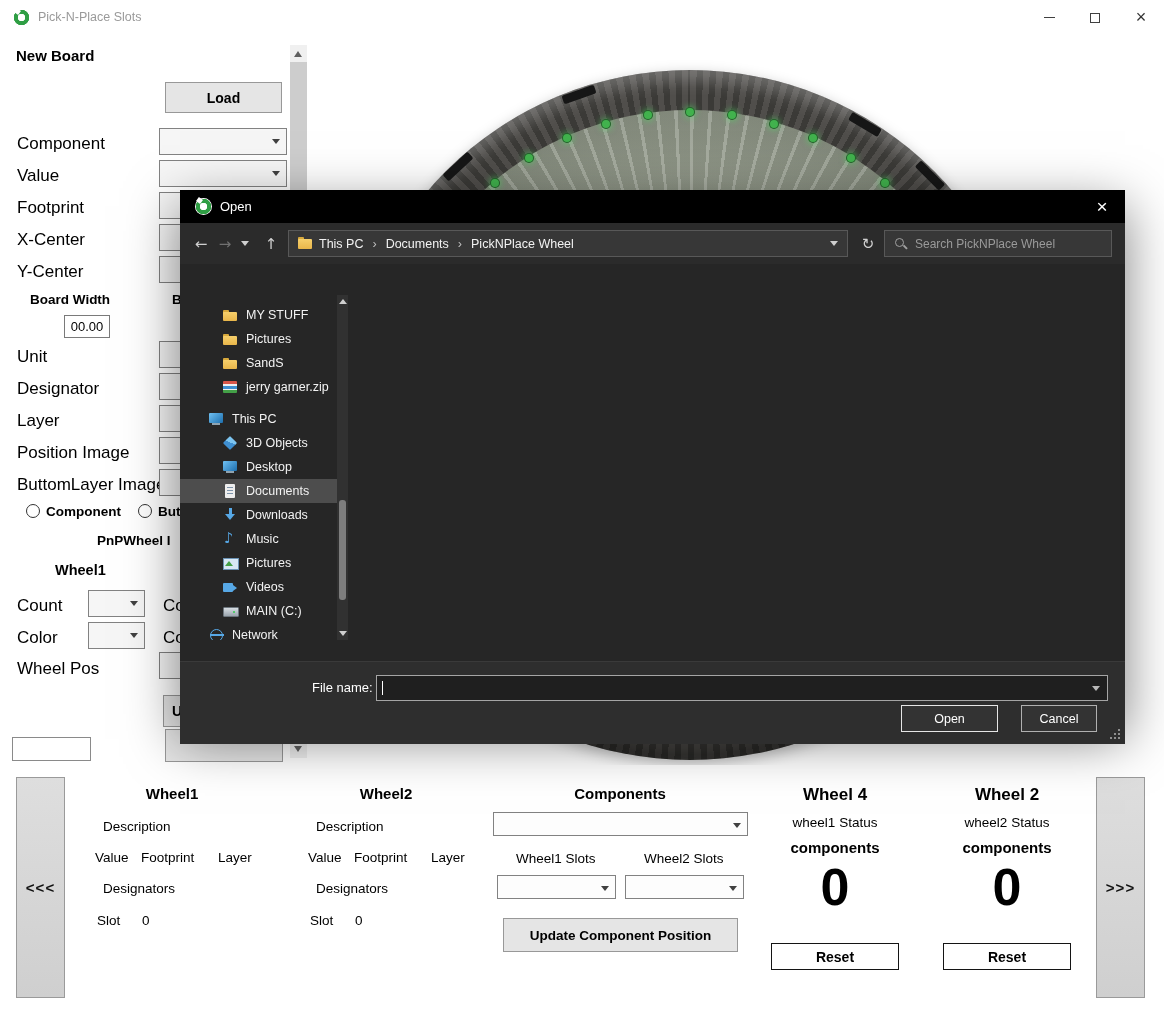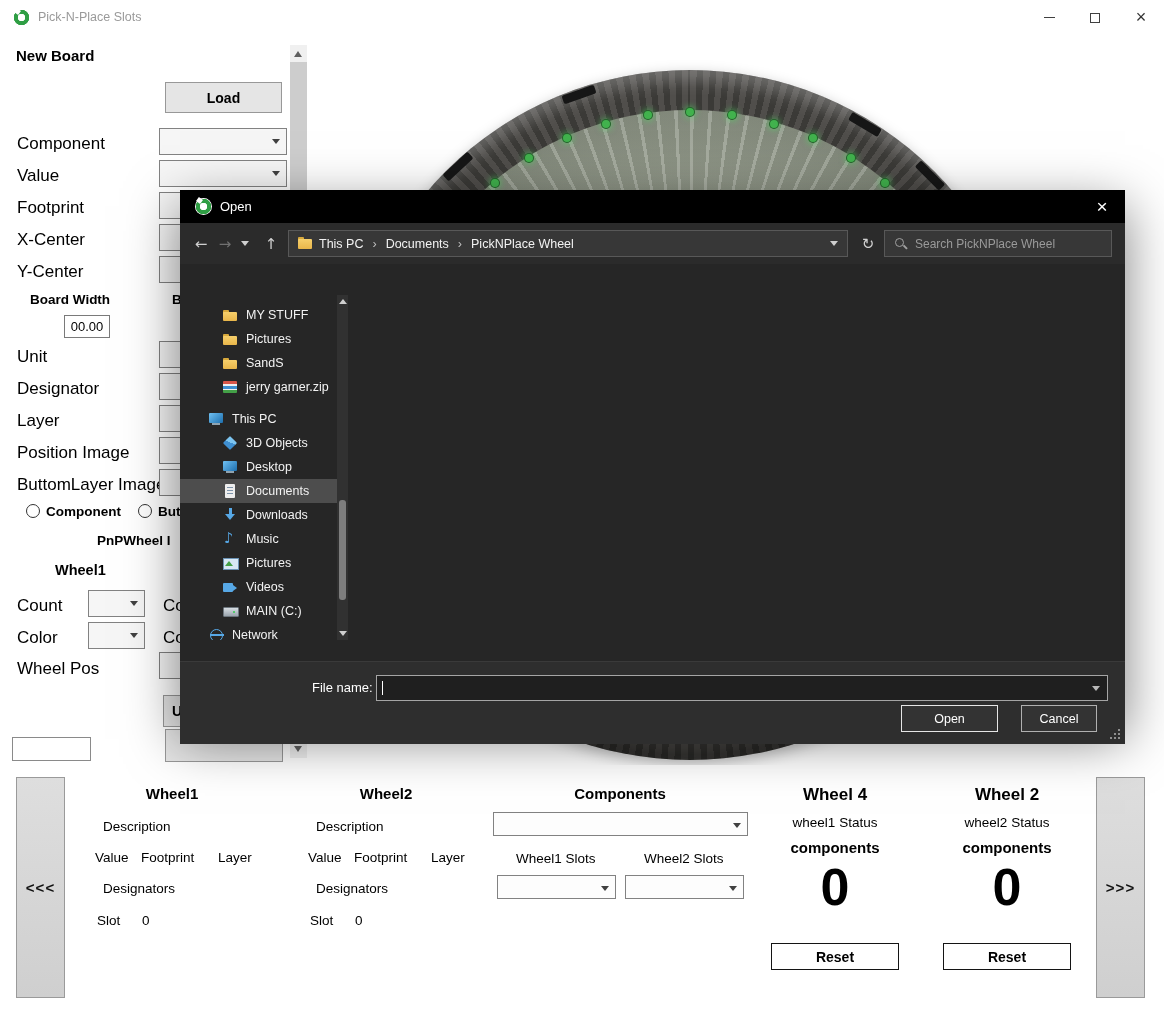--- a/index.html
+++ b/index.html
@@ -307,20 +307,21 @@
       <span class="tri-d"></span>
     </div>
   <span class="bp-l" style="left:516px;top:86px">Wheel1 Slots</span>
   <span class="bp-l" style="left:644px;top:86px">Wheel2 Slots</span>
   <div class="combo" style="left:497px;top:110px;width:119px;height:24px;background:#fdfdfd">
       <span class="tri-d"></span>
     </div>
   <div class="combo" style="left:625px;top:110px;width:119px;height:24px;background:#fdfdfd">
       <span class="tri-d"></span>
     </div>
+  <div class="btn btn-wide" style="left:503px;top:153px;width:235px;height:34px">Update Component Position</div>
 
   <div class="bp-h17" style="left:765px;top:20px;width:140px">Wheel 4</div>
   <div class="bp-l" style="left:765px;top:50px;width:140px;text-align:center">wheel1 Status</div>
   <div class="bp-comp" style="left:765px;top:74px;width:140px">components</div>
   <div class="bigzero" style="left:765px;top:94px;width:140px">0</div>
   <div class="btn-reset" style="left:771px">Reset</div>
 
   <div class="bp-h17" style="left:937px;top:20px;width:140px">Wheel 2</div>
   <div class="bp-l" style="left:937px;top:50px;width:140px;text-align:center">wheel2 Status</div>
   <div class="bp-comp" style="left:937px;top:74px;width:140px">components</div>

